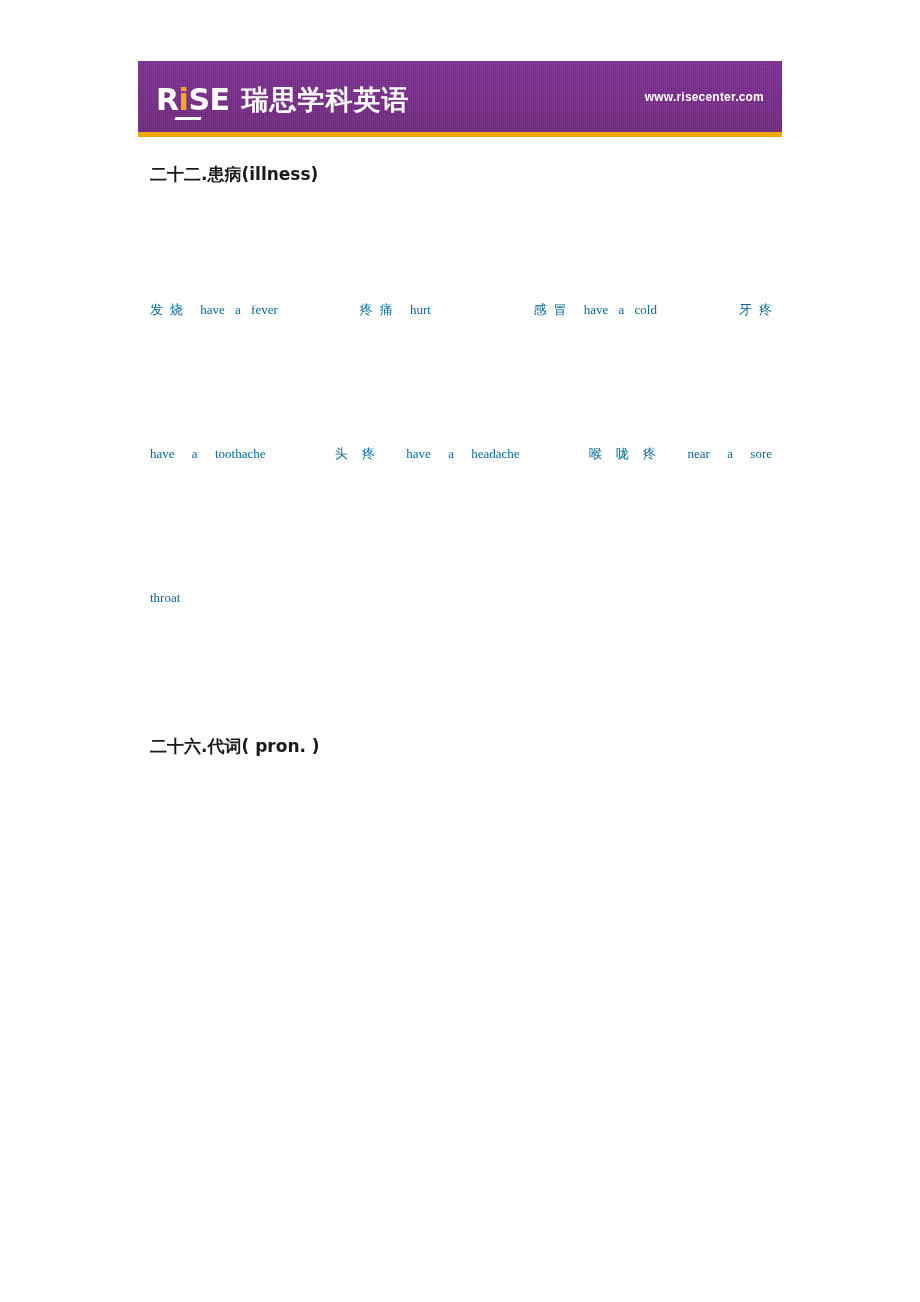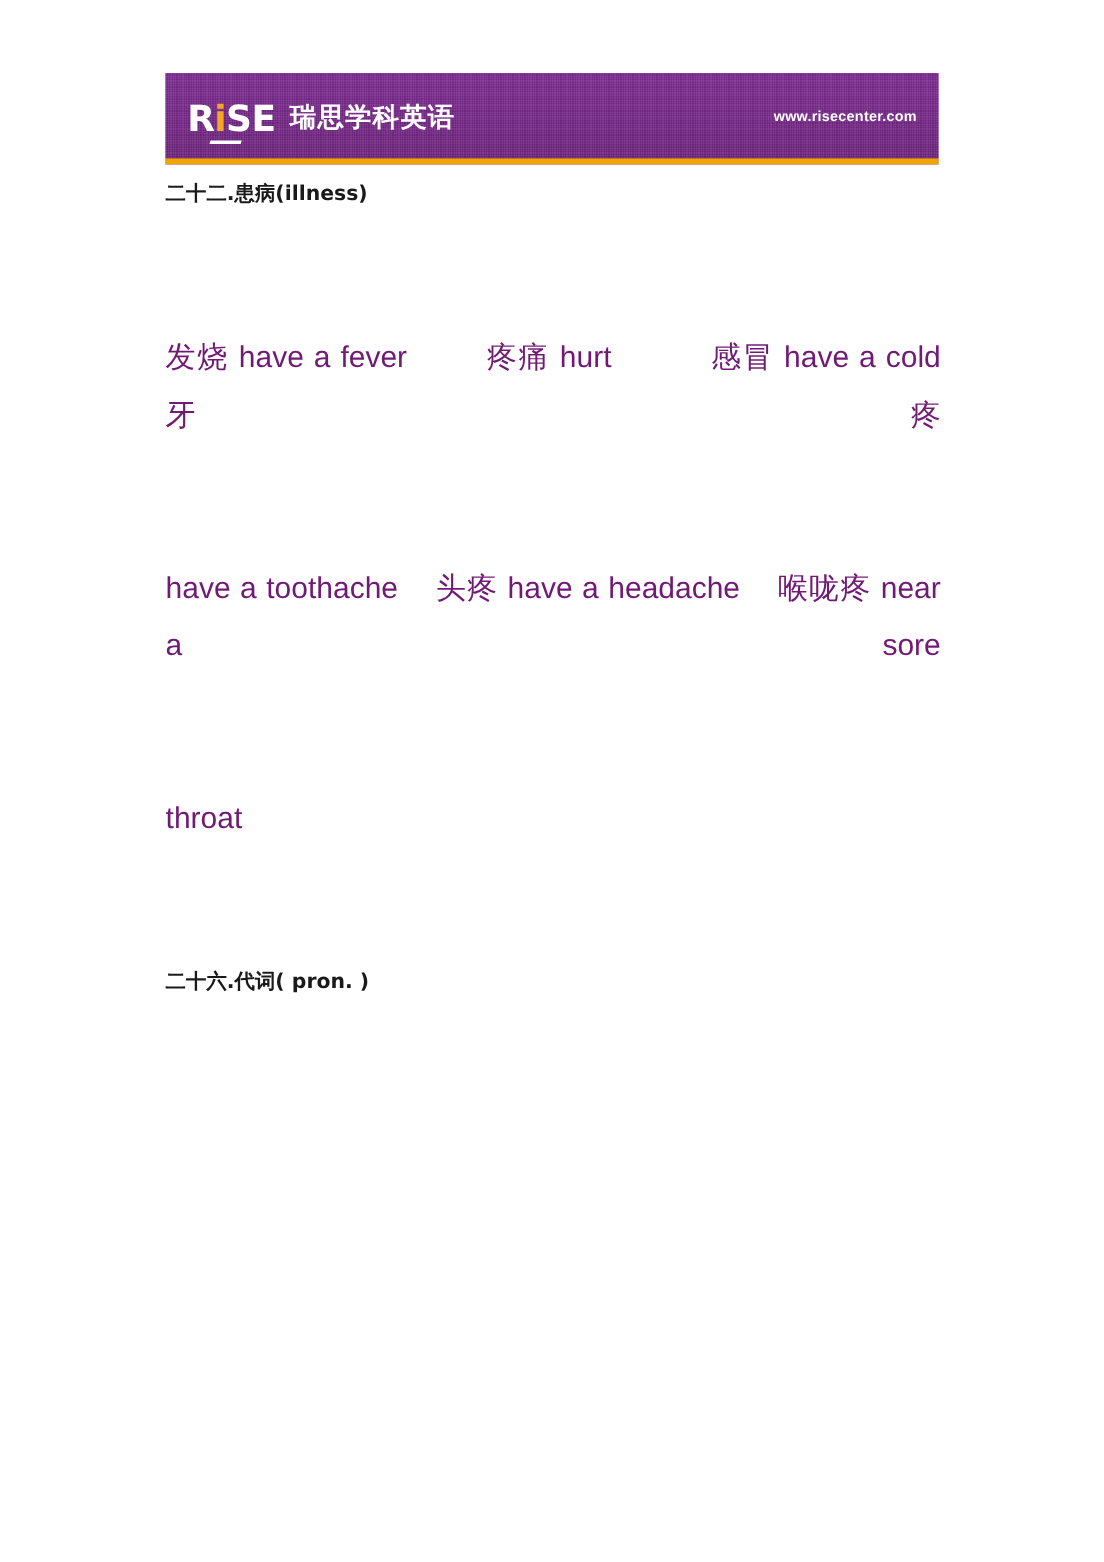--- a/index.html
+++ b/index.html
@@ -71,23 +71,23 @@
   .logo-underline {
     position: absolute;
     left: 19px;
     bottom: -5px;
     width: 26px;
     height: 0;
     border-bottom: 3px solid #ffffff;
     transform: skewX(-18deg);
   }
   .logo-cn {
-    font-family: Liberation Mono, monospace;
+    font-family: Liberation Serif, serif;
     font-weight: bold;
-    font-size: 22px;
+    font-size: 27px;
     line-height: 30px;
     color: #ffffff;
     margin-left: 12px;
     letter-spacing: 1px;
     white-space: nowrap;
   }
   .banner-url {
     position: absolute;
     right: 18px;
     top: 29px;
@@ -100,37 +100,37 @@
   }
 
   
   .content {
     position: absolute;
     left: 138px;
     top: 146px;
     width: 646px;
   }
 
-  .section { margin: 0; }
+  .section { margin: 12px; }
 
   .section-heading {
     font-family: "DejaVu Sans", sans-serif;
     font-weight: bold;
     font-size: 17px;
     line-height: 32px;
     color: #1a1a1a;
     margin: 0;
     white-space: nowrap;
   }
 
   .section-body {
-    font-family: Liberation Sans, sans-serif;
-    font-size: 25px;
+    font-family: Liberation Serif, serif;
+    font-size: 13px;
     line-height: 48px;
-    color: #701a75;
+    color: #0369a1;
     text-align: justify;
     text-justify: inter-character;
     white-space: pre-wrap;
     word-break: break-word;
   }
 
   .line {
     display: block;
     white-space: pre;
   }

